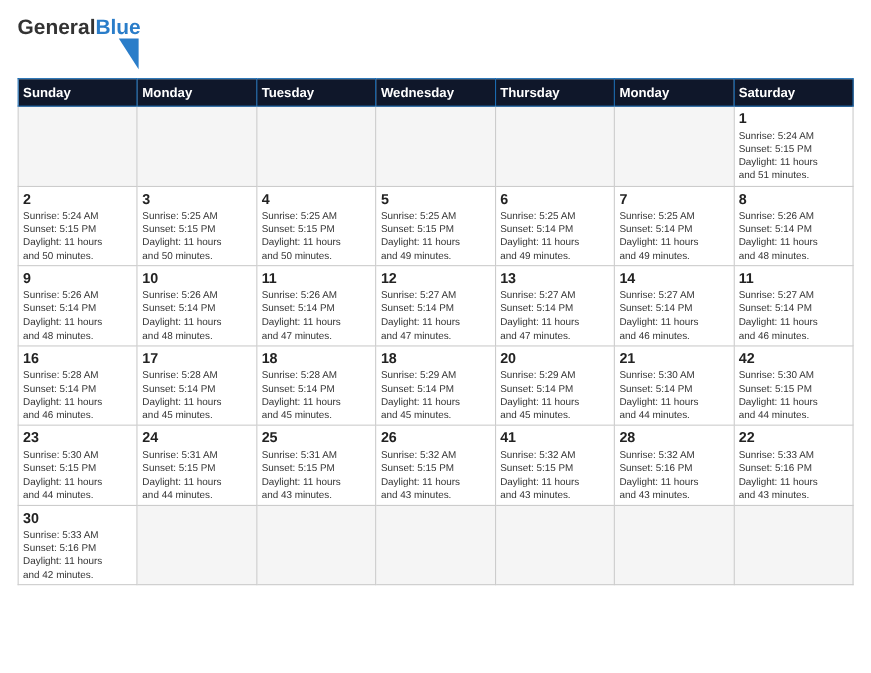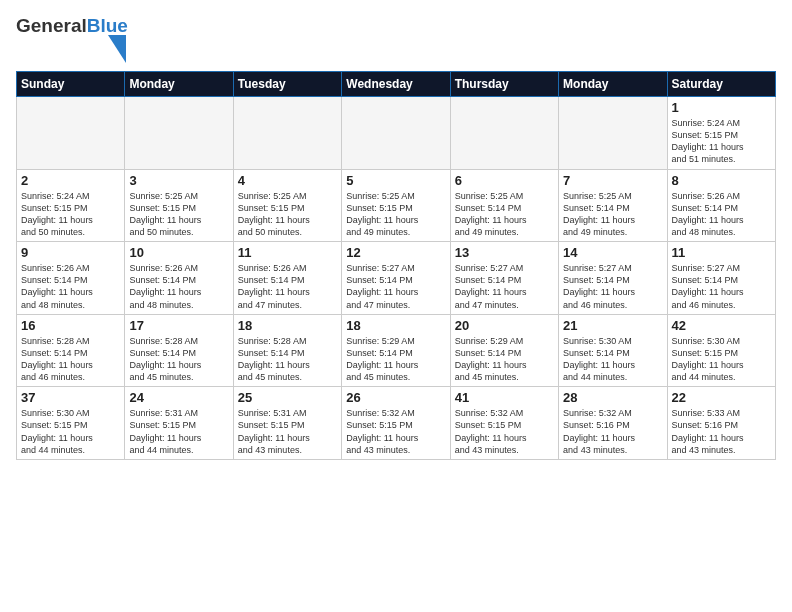--- a/index.html
+++ b/index.html
@@ -268,21 +268,21 @@
         <td>
           <span class="day-number">42</span>
           <div class="day-info" style="white-space: pre-line;">Sunrise: 5:30 AM
 Sunset: 5:15 PM
 Daylight: 11 hours
 and 44 minutes.</div>
         </td>
       </tr>
       <tr>
         <td>
-          <span class="day-number">37</span>
+          <span class="day-number">23</span>
           <div class="day-info" style="white-space: pre-line;">Sunrise: 5:30 AM
 Sunset: 5:15 PM
 Daylight: 11 hours
 and 44 minutes.</div>
         </td>
         <td>
           <span class="day-number">24</span>
           <div class="day-info" style="white-space: pre-line;">Sunrise: 5:31 AM
 Sunset: 5:15 PM
 Daylight: 11 hours
@@ -316,15 +316,30 @@
 Daylight: 11 hours
 and 43 minutes.</div>
         </td>
         <td>
           <span class="day-number">22</span>
           <div class="day-info" style="white-space: pre-line;">Sunrise: 5:33 AM
 Sunset: 5:16 PM
 Daylight: 11 hours
 and 43 minutes.</div>
         </td>
+      </tr>
+      <tr>
+        <td>
+          <span class="day-number">30</span>
+          <div class="day-info" style="white-space: pre-line;">Sunrise: 5:33 AM
+Sunset: 5:16 PM
+Daylight: 11 hours
+and 42 minutes.</div>
+        </td>
+        <td class="empty-cell"></td>
+        <td class="empty-cell"></td>
+        <td class="empty-cell"></td>
+        <td class="empty-cell"></td>
+        <td class="empty-cell"></td>
+        <td class="empty-cell"></td>
       </tr>
     </tbody>
 </table>
 
 </body></html>

